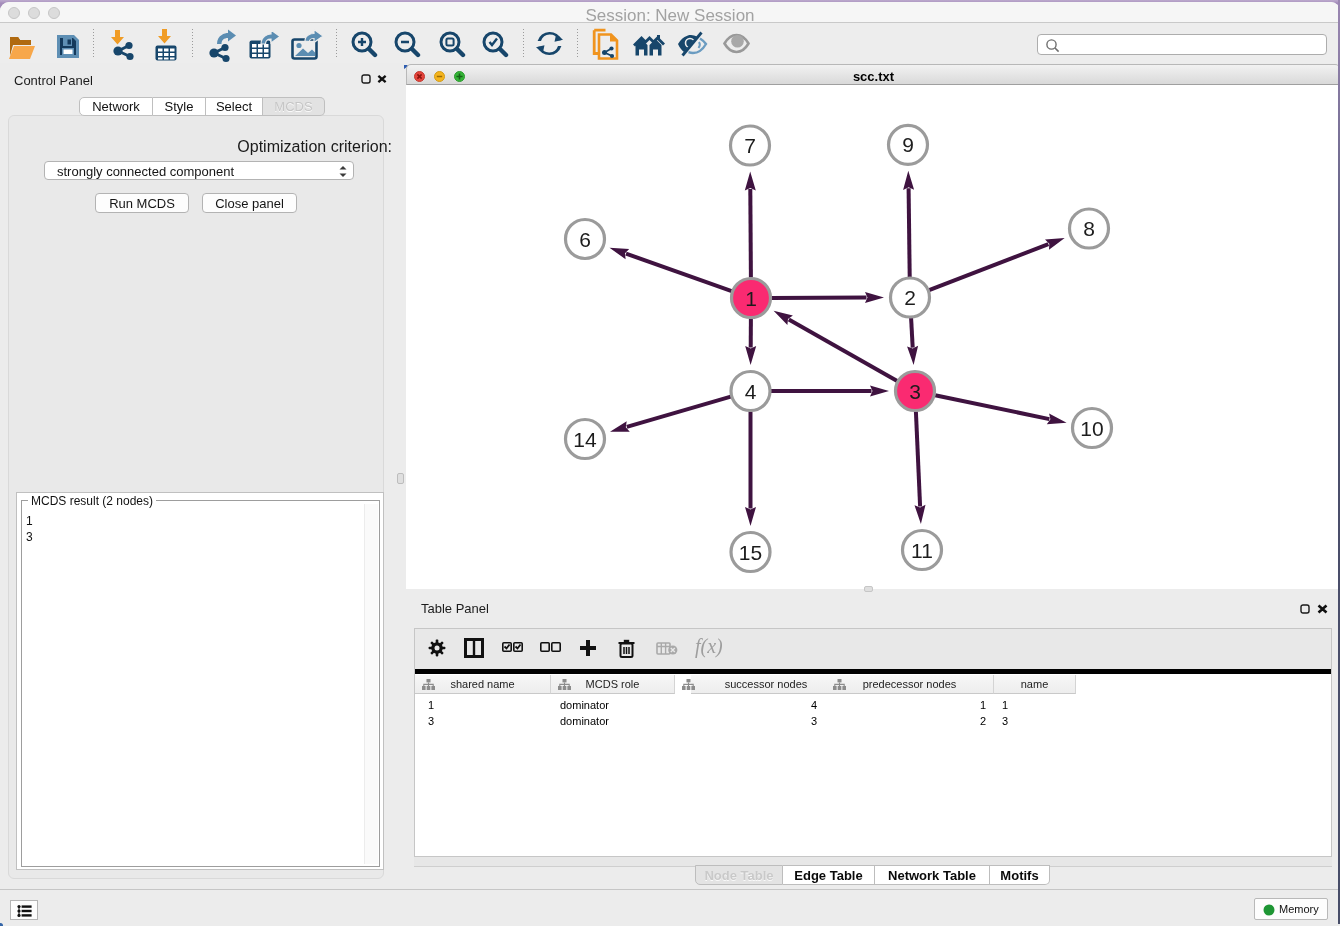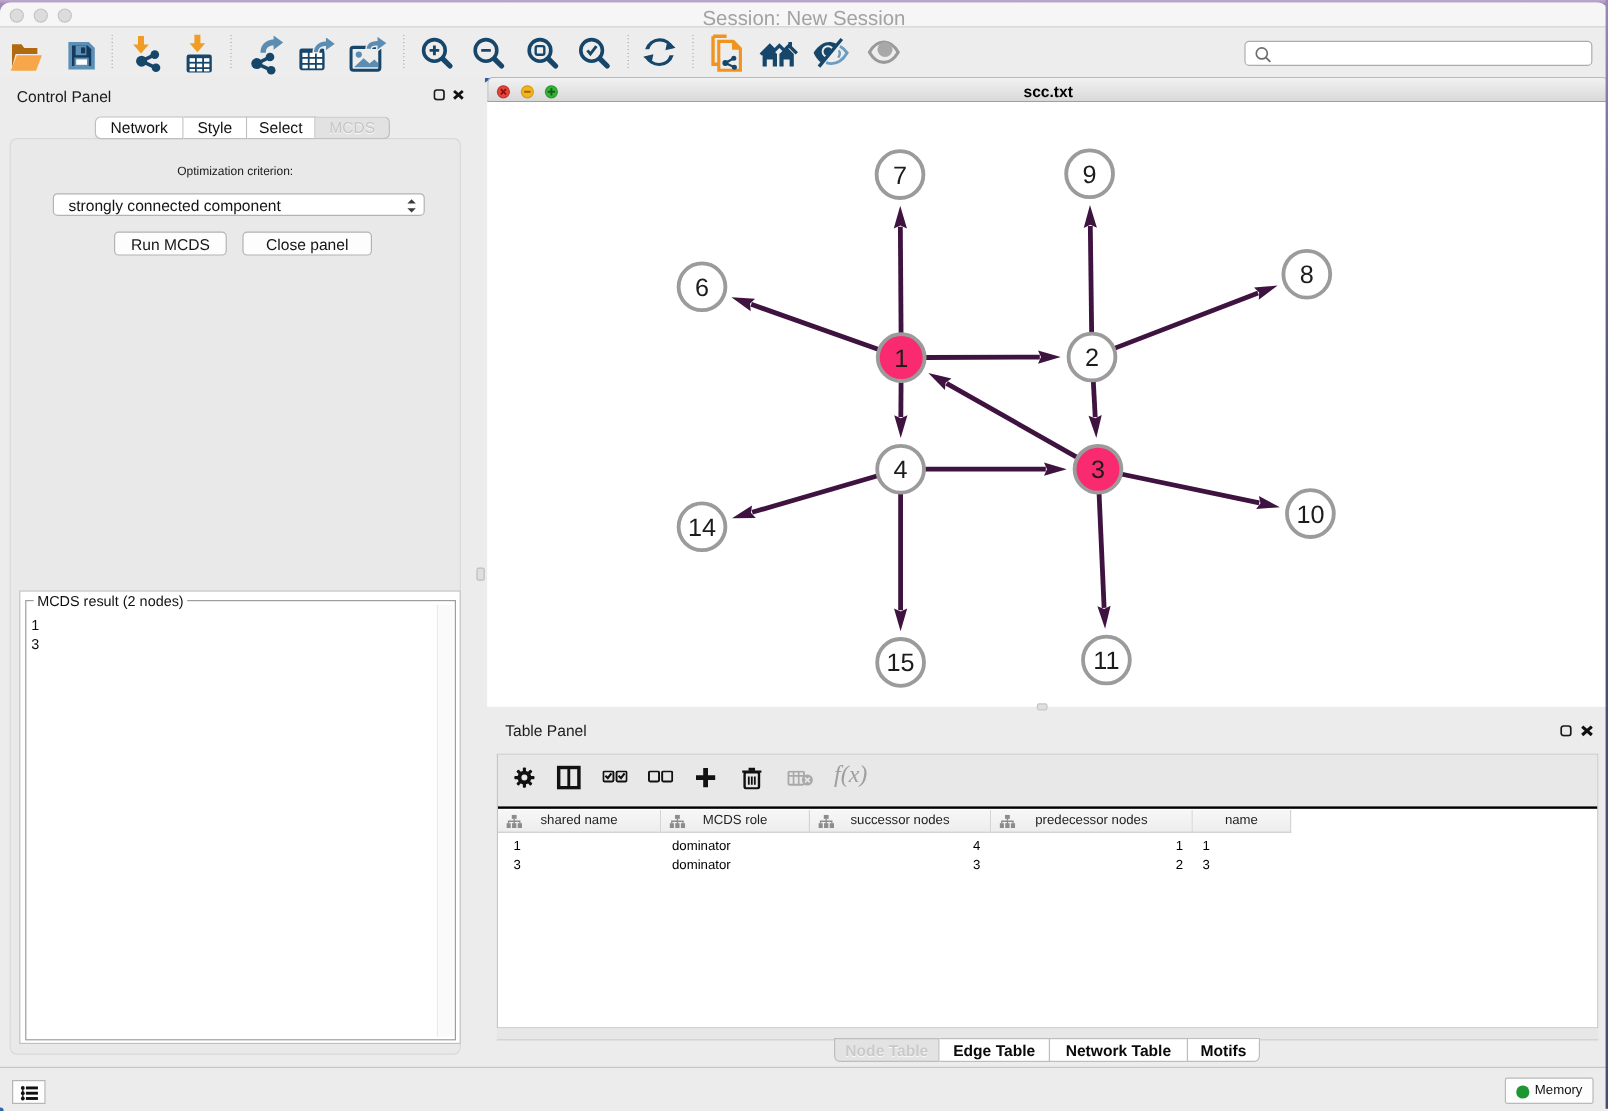--- a/index.html
+++ b/index.html
@@ -25,37 +25,37 @@
 #membtn { left:1254px; top:8px; width:74px; height:22px; background:#fdfdfd; border:1px solid #b9b9b9; border-radius:2px; font-size:11px; color:#111; }
 
 #sliver { right:0; top:0; width:2px; height:924px; background:linear-gradient(#9b87b2 0%, #6e6a8e 20%, #4c4f6c 40%, #474d68 100%); z-index:70; }
 
 #cp { left:0; top:61px; width:392px; height:826px; }
 #cphead { left:14px; top:10px; font-size:13px; color:#1c1c1c; }
 .winbtn { top:11px; width:10px; height:10px; }
 #cptabs { left:79px; top:34px; height:19px; display:flex; font-size:13px; }
 .tab { border:1px solid #bfbfbf; border-left:none; background:#fff; color:#111; display:flex; align-items:center; justify-content:center; }
 #cpbody { left:8px; top:52px; width:376px; height:764px; background:#e9e9e9; border:1px solid #d9d9d9; border-radius:6px; }
-#optlabel { left:0; top:75px; width:392px; text-align:center; font-size:10px; color:#1a1a1a; }
+#optlabel { left:0; top:75px; width:392px; text-align:right; font-size:16px; color:#1a1a1a; }
 #dropdown { left:44px; top:98px; width:310px; height:19px; background:#fff; border:1px solid #b3b3b3; border-radius:4px; font-size:13px; color:#151515; }
 .btn { top:130px; height:20px; background:#fdfdfd; border:1px solid #b3b3b3; border-radius:4px; font-size:13px; color:#151515; text-align:center; }
 #resultbox { left:16px; top:429px; width:368px; height:378px; background:#fff; border:1px solid #c0c0c0; }
 #fieldset { left:4px; top:7px; width:359px; height:367px; border:1px solid #9d9d9d; }
 #legend { left:6px; top:-7px; background:#fff; padding:0 3px; font-size:12px; color:#111; }
 
 #frame { left:406px; top:62px; width:934px; height:526px; }
 #ftitle { left:0; top:0; width:934px; height:21px; background:linear-gradient(#f2f2f2,#d9d9d9); border-bottom:1px solid #9f9f9f; border-top-left-radius:5px; border-top-right-radius:5px; border-top:1px solid #b8b8b8; border-left:1px solid #b8b8b8; }
 #fcanvas { left:0; top:21px; width:934px; height:504px; background:#fff; }
 .mac { width:11px; height:11px; border-radius:50%; top:6px; }
 #ftext { width:100%; text-align:center; top:4px; font-size:13px; color:#000; font-weight:bold; }
 
 #tp { left:406px; top:593px; width:934px; height:294px; }
 #tphead { left:15px; top:6px; font-size:13px; color:#1c1c1c; }
 #tpbox { left:8px; top:33px; width:918px; height:229px; background:#fff; border:1px solid #c6c6c6; }
-#tptools { left:0; top:0; width:916px; height:45px; background:#e8e8e8; border-bottom:2px solid #000000; }
+#tptools { left:0; top:0; width:916px; height:45px; background:#e8e8e8; border-bottom:5px solid #000000; }
 #thead { left:0; top:46px; width:916px; height:19px; font-size:11px; color:#232323; }
 .th { position:absolute; top:0; height:19px; background:linear-gradient(#f7f7f7,#ededed); border-right:1px solid #d4d4d4; border-bottom:1px solid #c9c9c9; text-align:center; line-height:18px; }
 .td { position:absolute; font-size:11px; color:#000; height:16px; line-height:16px; }
 #tptabs { left:0; top:270px; width:934px; height:20px; font-size:13px; }
 .btab { position:absolute; top:0; height:20px; border:1px solid #bdbdbd; background:#fff; color:#0a0a0a; text-align:center; line-height:19px; font-weight:bold; }
 </style>
 </head>
 <body>
 <div id="purpletop" class="abs"></div>
 <div id="win" class="abs">
@@ -208,21 +208,21 @@
     </div>
     <div id="optlabel" class="abs">Optimization criterion:</div>
     <div id="dropdown" class="abs">
       <span class="abs" style="left:12px; top:1.5px;text-align:right;">strongly connected component</span>
       <svg class="abs" style="left:293px; top:3px;" width="10" height="13" viewBox="0 0 10 13">
         <path d="M1.5 4.5 L5 1 L8.5 4.5 Z" fill="#3a3a3a"></path>
         <path d="M1.5 8.5 L5 12 L8.5 8.5 Z" fill="#3a3a3a"></path>
       </svg>
     </div>
     <div class="btn abs" style="left:95px; width:94px; line-height:19px;">Run MCDS</div>
-    <div class="btn abs" style="left:202px; width:108px; line-height:19px;">Close panel</div>
+    <div class="btn abs" style="left:202px; width:95px; line-height:19px;">Close panel</div>
     <div id="resultbox" class="abs">
       <div id="fieldset" class="abs">
         <div id="legend" class="abs">MCDS result (2 nodes)</div>
         <div class="abs" style="left:4px; top:12px; font-size:12px; color:#111; line-height:16px;">1<br>3</div>
         <div class="abs" style="right:1px; top:3px; width:14px; height:360px; background:#fafafa; border-left:1px solid #ececec;"></div>
       </div>
     </div>
   </div>
   <div id="frame" class="abs">
     <svg class="abs" style="left:-2px; top:1px;" width="6" height="4" viewBox="0 0 6 4">
@@ -360,21 +360,21 @@
           <rect x="1" y="1" width="13" height="11" rx="1" fill="none" stroke="#a9a9a9" stroke-width="1.6"></rect>
           <path d="M1 4.5 L14 4.5 M5.3 1 L5.3 12 M9.6 1 L9.6 12" stroke="#a9a9a9" stroke-width="1.4"></path>
           <circle cx="16.8" cy="8" r="4.6" fill="#a9a9a9"></circle>
           <path d="M14.8 6 L18.8 10 M18.8 6 L14.8 10" stroke="#e8e8e8" stroke-width="1.4"></path>
         </svg>
         <div class="abs" style="left:280px; top:6px; width:40px; font-family:'Liberation Serif',serif; font-style:italic; font-size:20px; color:#9e9e9e;">f(x)</div>
       </div>
       <div id="thead" class="abs">
         <div class="th" style="left:0; width:136px;">shared name</div>
         <div class="th" style="left:136px; width:124px;">MCDS role</div>
-        <div class="th" style="left:260px; width:151px;">successor nodes</div>
+        <div class="th" style="left:276px; width:151px;">successor nodes</div>
         <div class="th" style="left:411px; width:168px;">predecessor nodes</div>
         <div class="th" style="left:579px; width:82px;">name</div>
         <svg class="hicon abs" style="left:7px; top:4px;" width="13" height="11" viewBox="0 0 13 11">
             <g fill="#8c8c8c">
               <rect x="4.5" y="0" width="4" height="3.4"></rect>
               <rect x="0" y="7" width="3.6" height="4"></rect>
               <rect x="4.7" y="7" width="3.6" height="4"></rect>
               <rect x="9.4" y="7" width="3.6" height="4"></rect>
             </g>
             <path d="M6.5 3.4 L6.5 8 M1.8 7 L1.8 5.4 L11.2 5.4 L11.2 7 M6.5 5.4 L6.5 7" stroke="#8c8c8c" stroke-width="1.1" fill="none"></path>

